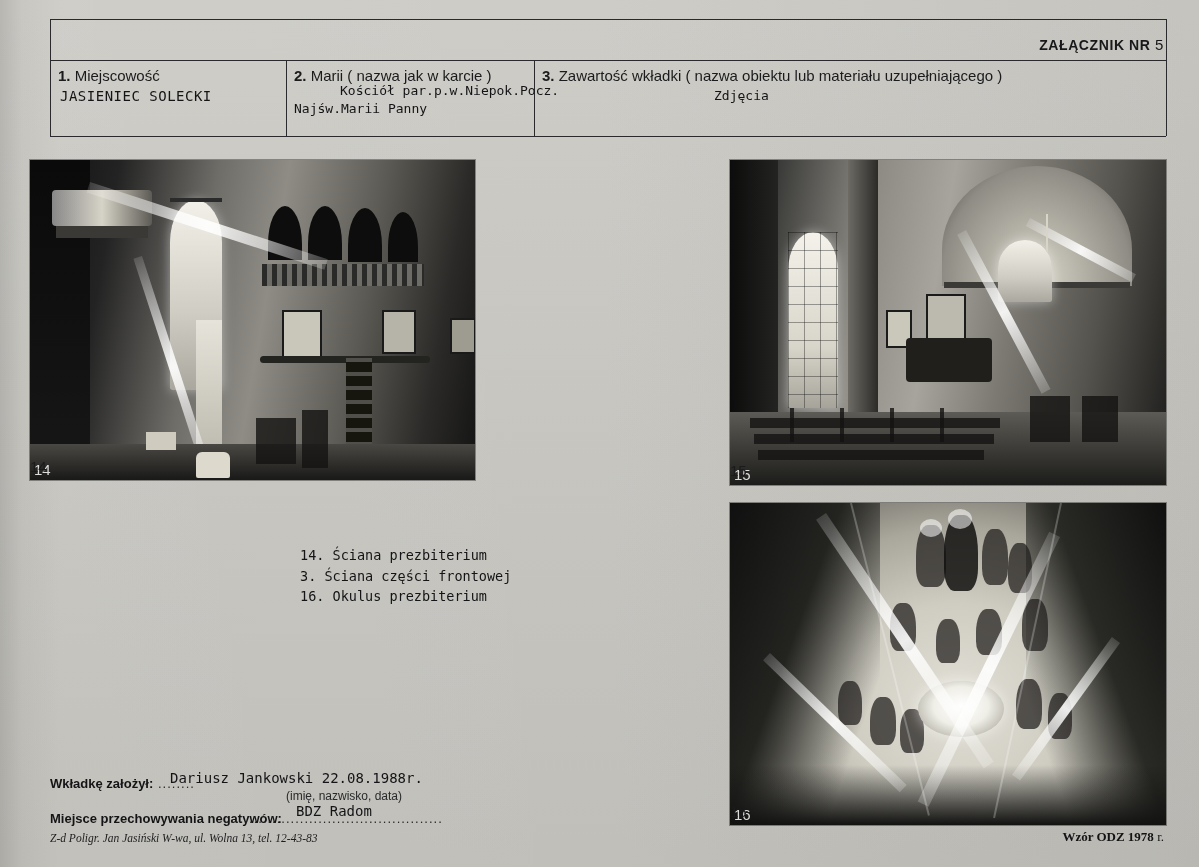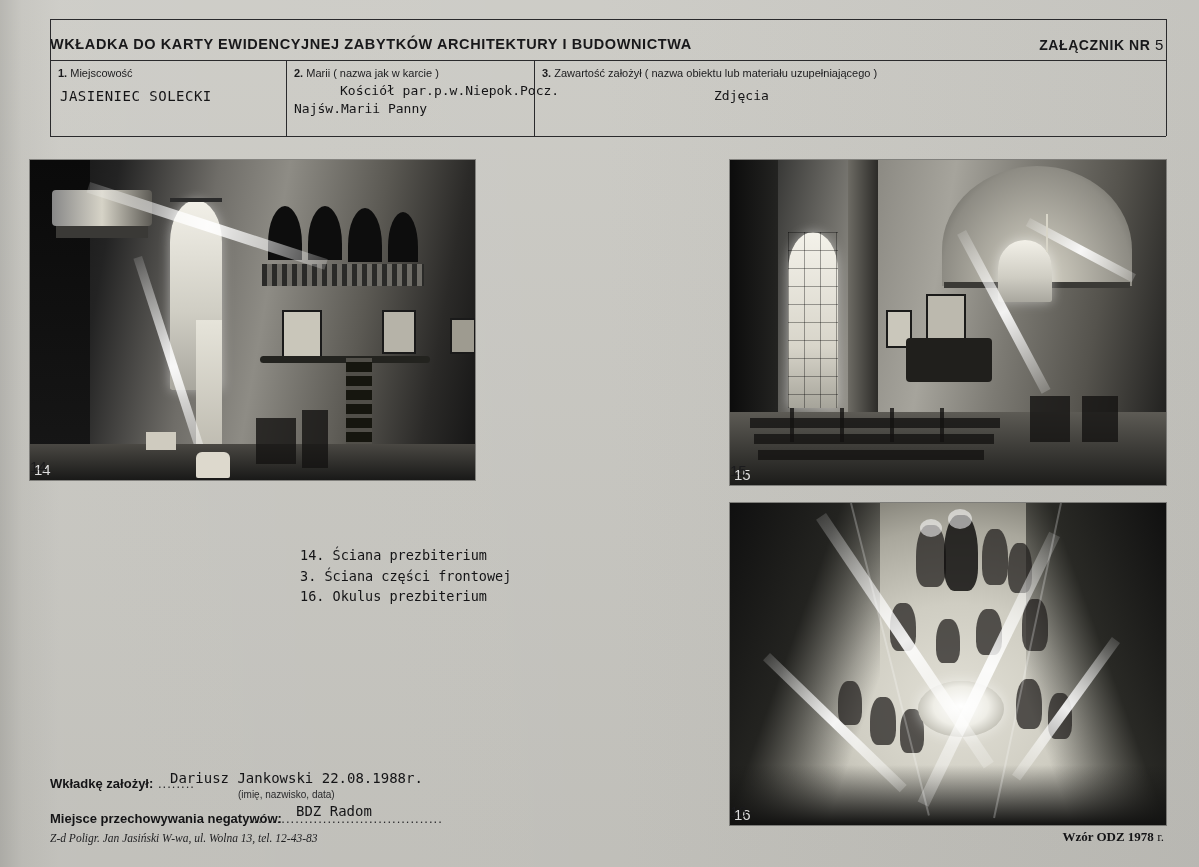--- a/index.html
+++ b/index.html
@@ -63,21 +63,21 @@
 
   .rule {
     position: absolute;
     background: #2a2a2c;
   }
   .rule-h { height: 1px; }
   .rule-v { width: 1px; }
 
   .cell-label {
     position: absolute;
-    font-size: 11px;
+    font-size: 15px;
     font-weight: bold;
     color: #1b1b1d;
     white-space: nowrap;
   }
   .cell-label .thin {
     font-weight: normal;
   }
   .cell-value {
     position: absolute;
     font-family: "DejaVu Sans Mono", monospace;
@@ -187,23 +187,24 @@
   }
   .foot-value {
     position: absolute;
     font-family: "DejaVu Sans Mono", monospace;
     font-size: 14px;
     color: #141416;
     white-space: nowrap;
   }
   .foot-sub {
     position: absolute;
-    font-size: 10px;
+    font-size: 12px;
     color: #2a2a2c;
     white-space: nowrap;
+    margin-left: 48px;
   }
   .dots {
     position: absolute;
     font-size: 13px;
     color: #2a2a2c;
     letter-spacing: 1px;
     white-space: nowrap;
     overflow: hidden;
   }
   .foot-print {
@@ -226,21 +227,20 @@
     white-space: nowrap;
   }
   .foot-right b { font-weight: bold; }
 </style>
 </head>
 <body>
 
 <div class="page">
   <div class="sheet">
 
-    <div class="hdr-title">WKŁADKA DO KARTY EWIDENCYJNEJ ZABYTKÓW ARCHITEKTURY I BUDOWNICTWA</div>
     <div class="hdr-annex">
       <span>ZAŁĄCZNIK NR</span>
       <span class="num">5</span>
     </div>
 
     <div class="rule rule-h" style="left:20px; top:5px; width:1116px;"></div>
     <div class="rule rule-h" style="left:20px; top:46px; width:1116px;"></div>
     <div class="rule rule-h" style="left:20px; top:122px; width:1116px;"></div>
     <div class="rule rule-v" style="left:256px; top:46px; height:76px;"></div>
     <div class="rule rule-v" style="left:504px; top:46px; height:76px;"></div>
@@ -255,21 +255,21 @@
 
     <div class="cell-label" style="left:264px; top:53px;">
       <span>2.</span>
       <span class="thin">Marii ( nazwa jak w karcie )</span>
     </div>
     <div class="cell-value" style="left:264px; top:69px;margin-left:46px;">Kościół par.p.w.Niepok.Pocz.</div>
     <div class="cell-value" style="left:264px; top:87px;">Najśw.Marii Panny</div>
 
     <div class="cell-label" style="left:512px; top:53px;">
       <span>3.</span>
-      <span class="thin">Zawartość założył ( nazwa obiektu lub materiału uzupełniającego )</span>
+      <span class="thin">Zawartość wkładki ( nazwa obiektu lub materiału uzupełniającego )</span>
     </div>
     <div class="cell-value" style="left:684px; top:74px;">Zdjęcia</div>
 
     <div class="photo-wrap" style="left:0px; top:146px; width:445px; height:320px;">
       <div class="photo" style="left:0; top:0; width:445px; height:320px;">
         <div class="scene">
           <div class="g-wall"></div>
 
           <div class="dark-block" style="left:0; top:0; width:60px; height:320px; background:linear-gradient(180deg,#0a0a0a,#171717);"></div>
 

